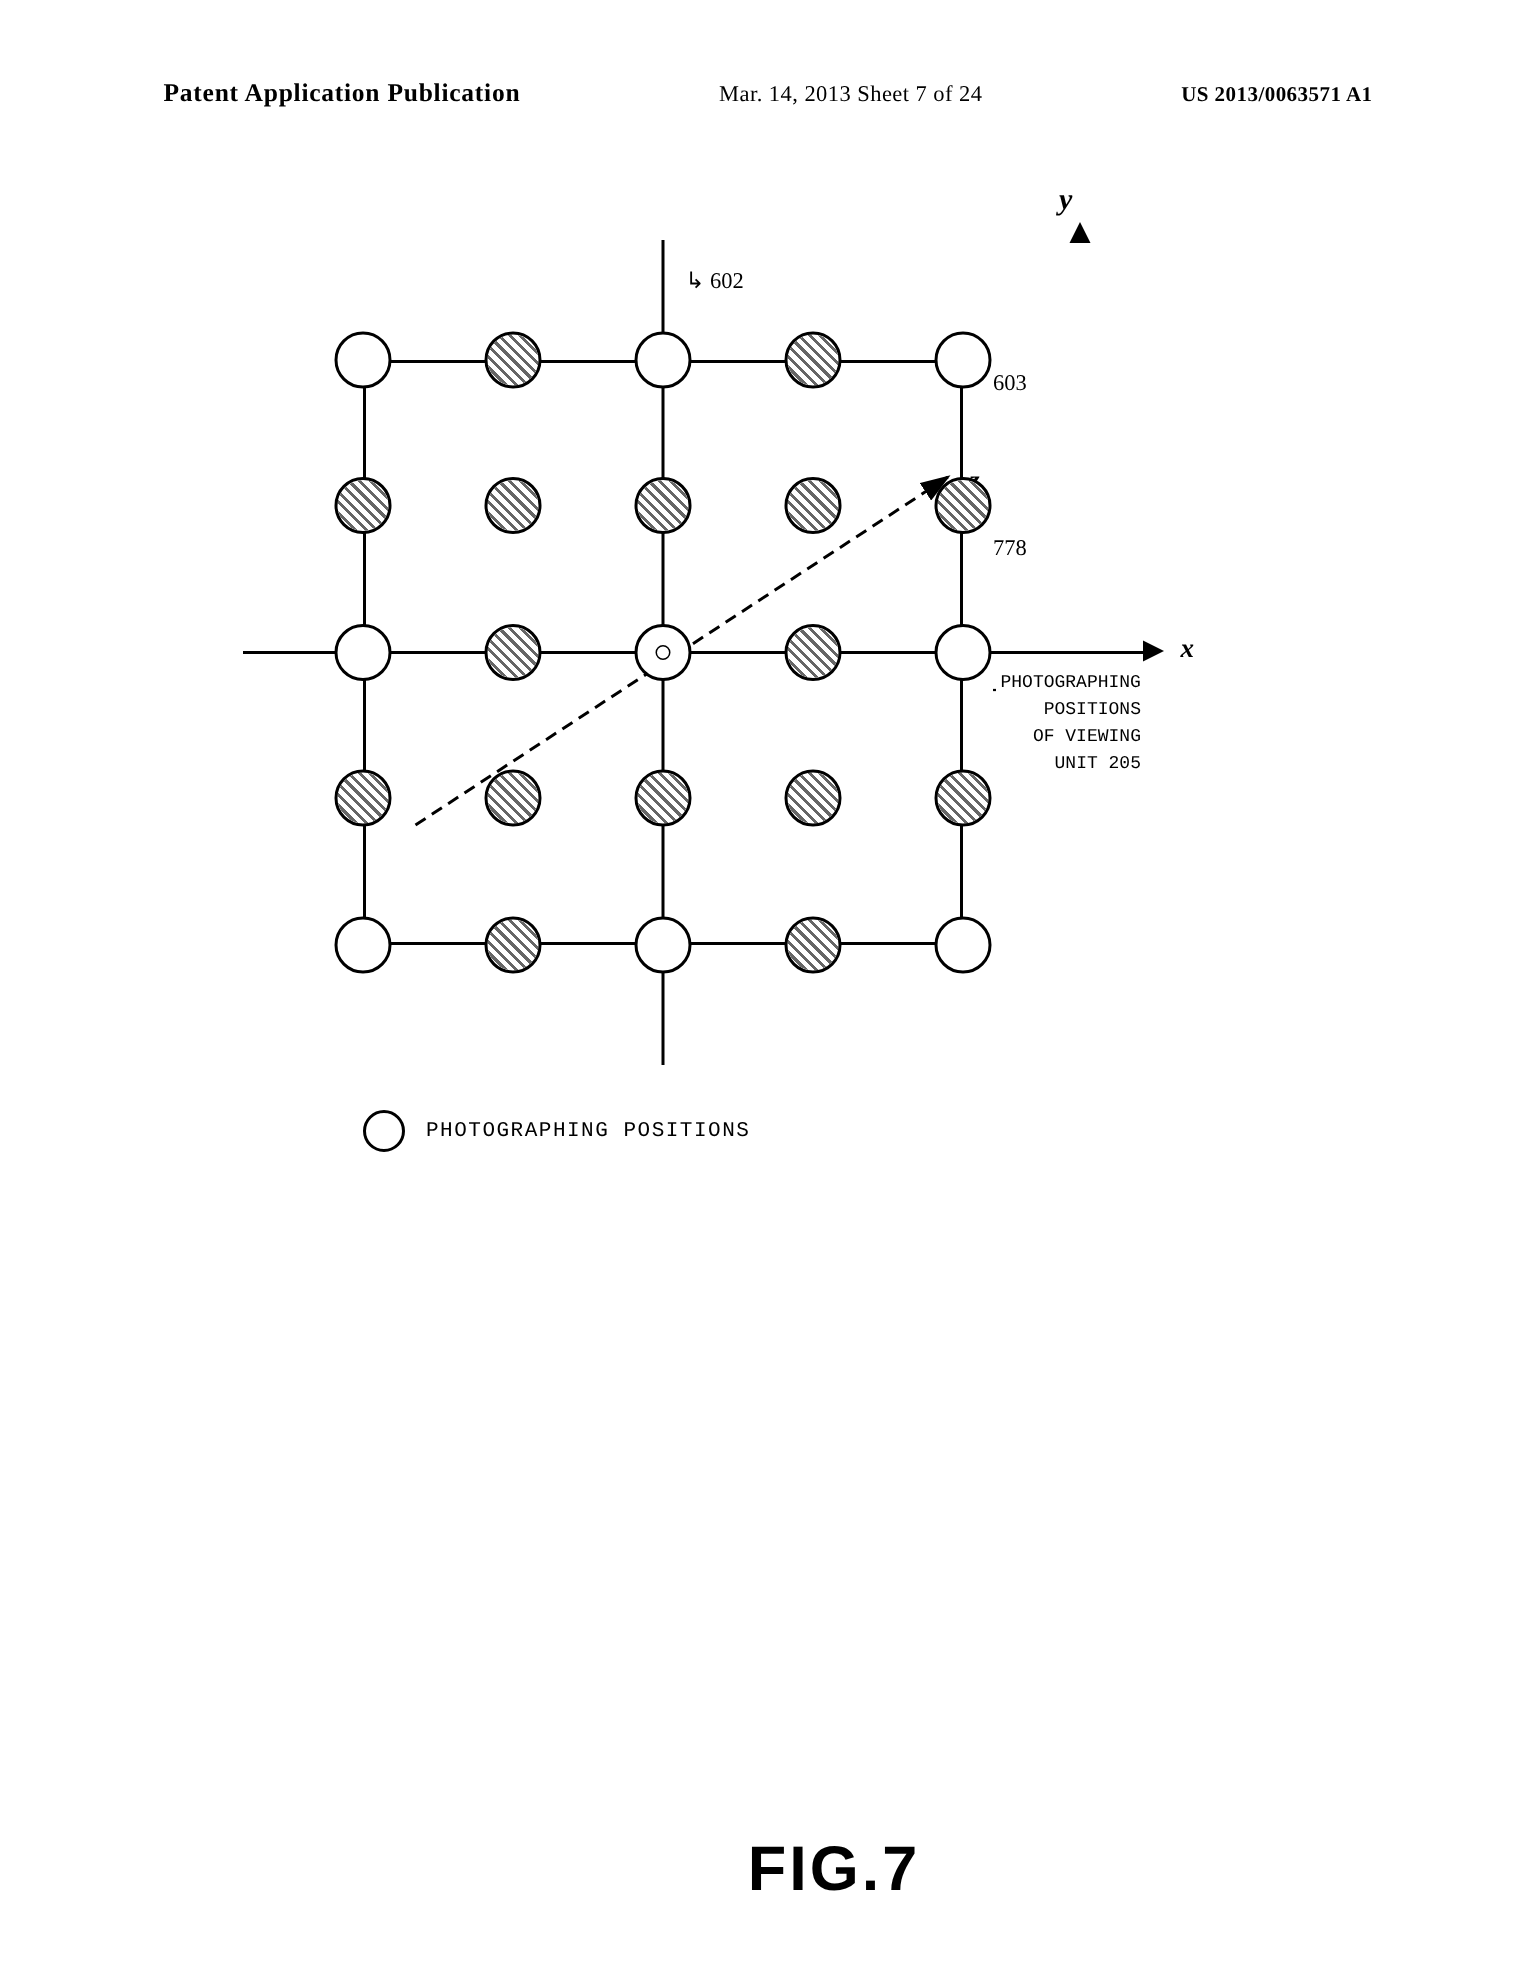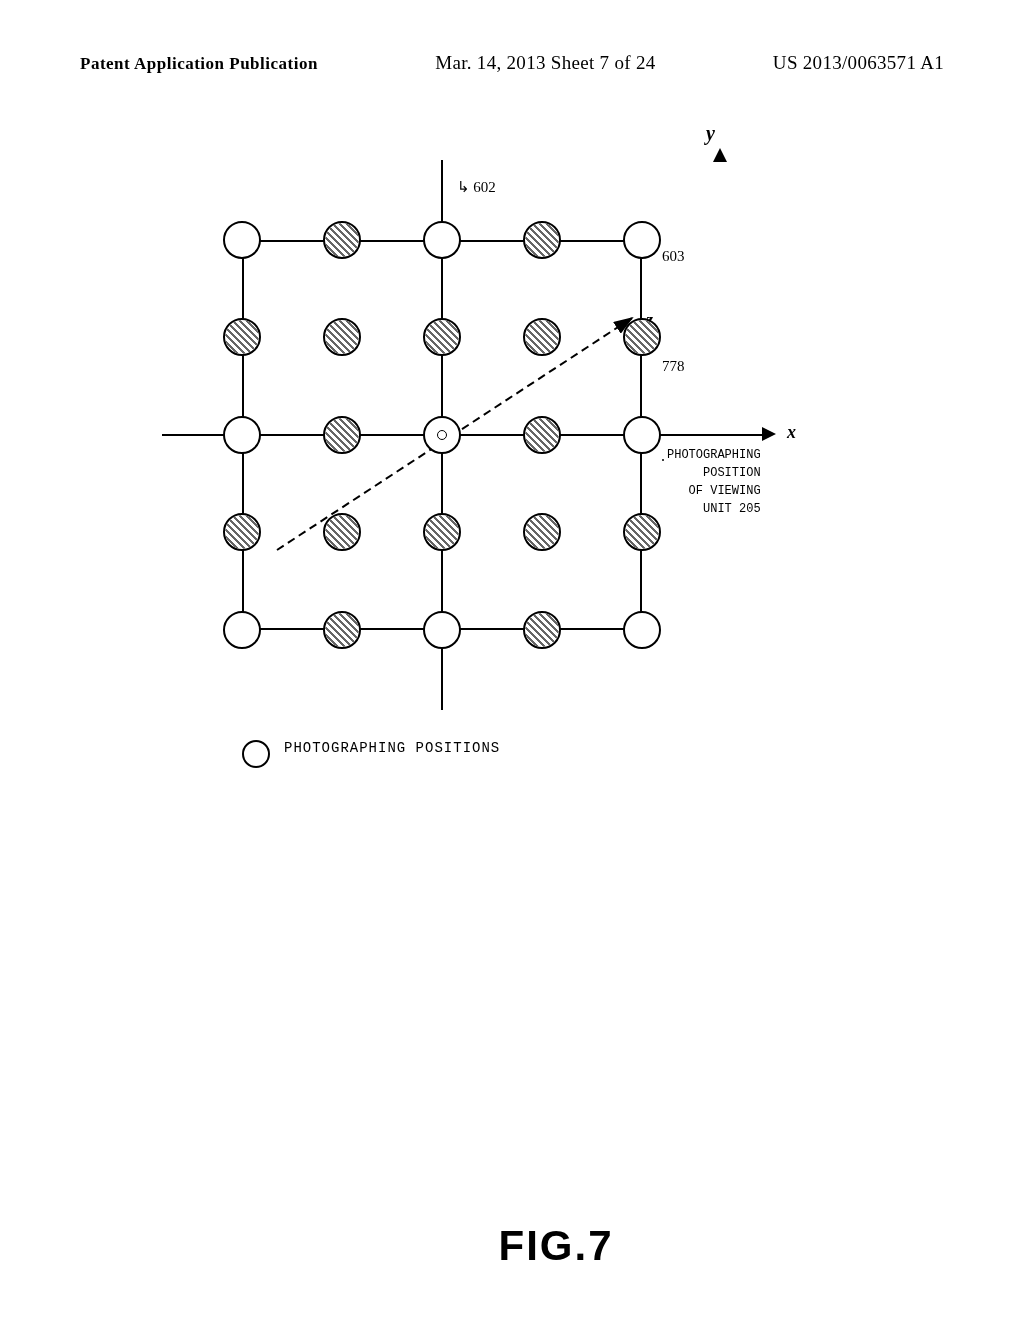--- a/index.html
+++ b/index.html
@@ -14,34 +14,35 @@
 
     
     .header {
       position: absolute;
       top: 52px;
       left: 0;
       right: 0;
       display: flex;
       justify-content: space-between;
       align-items: baseline;
-      padding: 0 80px;
+      padding: 0 109px;
     }
     .header-left {
       font-size: 17px;
       font-weight: bold;
       letter-spacing: 0.5px;
     }
     .header-center {
-      font-size: 19px;
+      font-size: 15px;
       letter-spacing: 0.3px;
     }
     .header-right {
-      font-size: 19px;
+      font-size: 14px;
       letter-spacing: 0.3px;
+      font-weight: bold;
     }
 
     
     .figure-area {
       position: absolute;
       top: 140px;
       left: 50%;
       transform: translateX(-50%);
       width: 700px;
     }
@@ -192,20 +193,21 @@
     .legend {
       position: absolute;
       top: 580px;
       left: 80px;
       font-size: 14px;
       font-family: 'Courier New', Courier, monospace;
       letter-spacing: 0.5px;
     }
     .legend-item {
       display: flex;
+      align-items: center;
       margin-bottom: 12px;
     }
     .legend-circle {
       width: 28px;
       height: 28px;
       border-radius: 50%;
       border: 2px solid #000;
       background: #fff;
       margin-right: 14px;
       flex-shrink: 0;
@@ -299,21 +301,21 @@
     <div class="grid-rect"></div>
 
     <div style="position:absolute; left:295px; top:18px; font-size:15px;">↳ <span>602</span></div>
     <div style="position:absolute; left:500px; top:88px; font-size:15px;">603</div>
     <div style="position:absolute; left:500px; top:198px; font-size:15px;">778</div>
 
     <div style="position:absolute; left:484px; top:150px; font-size:18px; font-style:italic; font-weight:bold;">z</div>
 
     <div style="position:absolute; left:505px; top:286px; font-size:12px; font-family:'Courier New',Courier,monospace; line-height:1.5; text-align:right;">
       <div>PHOTOGRAPHING</div>
-      <div>POSITION</div>
+      <div>POSITIONS</div>
       <div>OF VIEWING</div>
       <div>UNIT 205</div>
     </div>
 
     <svg style="position:absolute; top:0; left:0; width:700px; height:620px; pointer-events:none;">
       <line x1="500" y1="300" x2="502" y2="300" stroke="#000" stroke-width="1.5"></line>
     </svg>
 
     <div class="circles-container">
 

